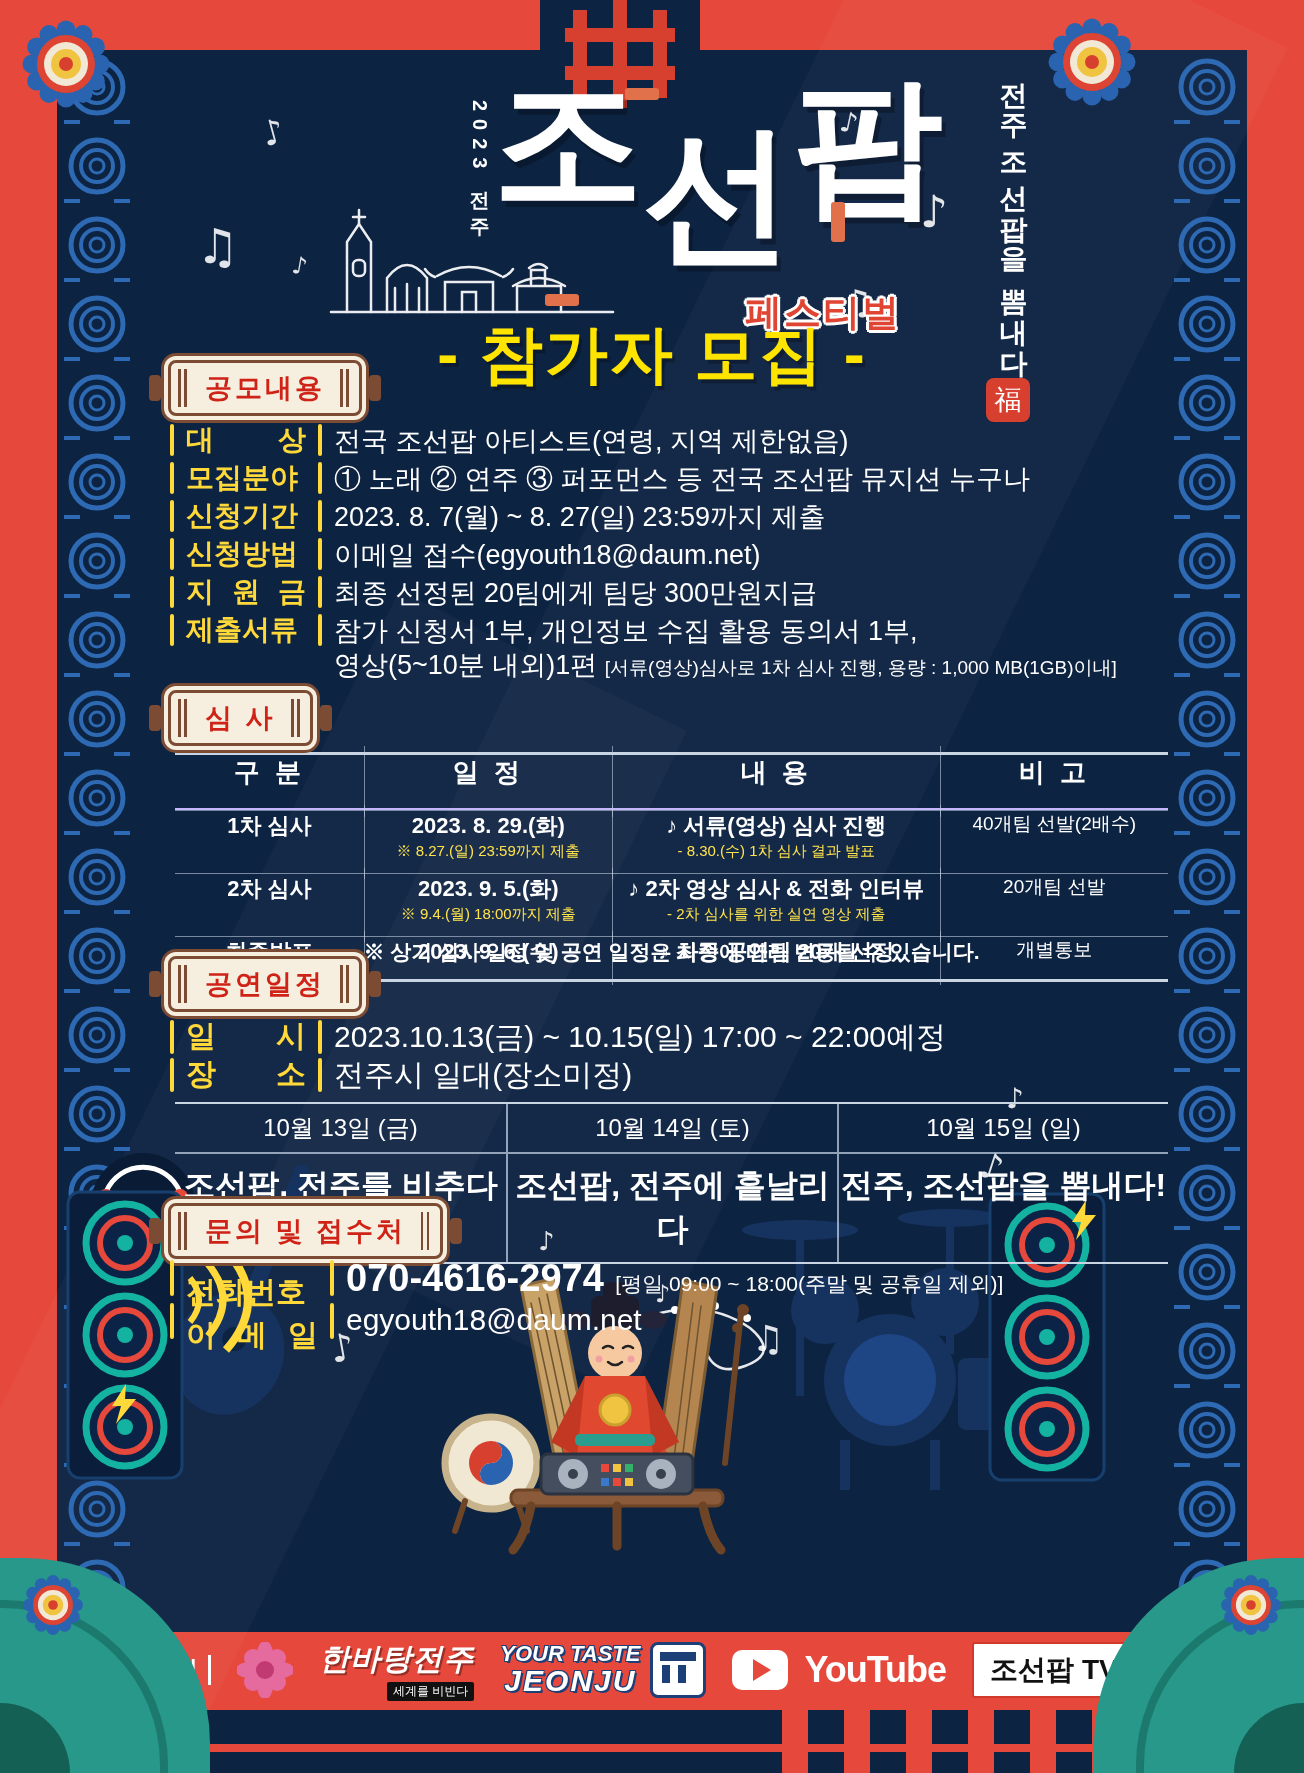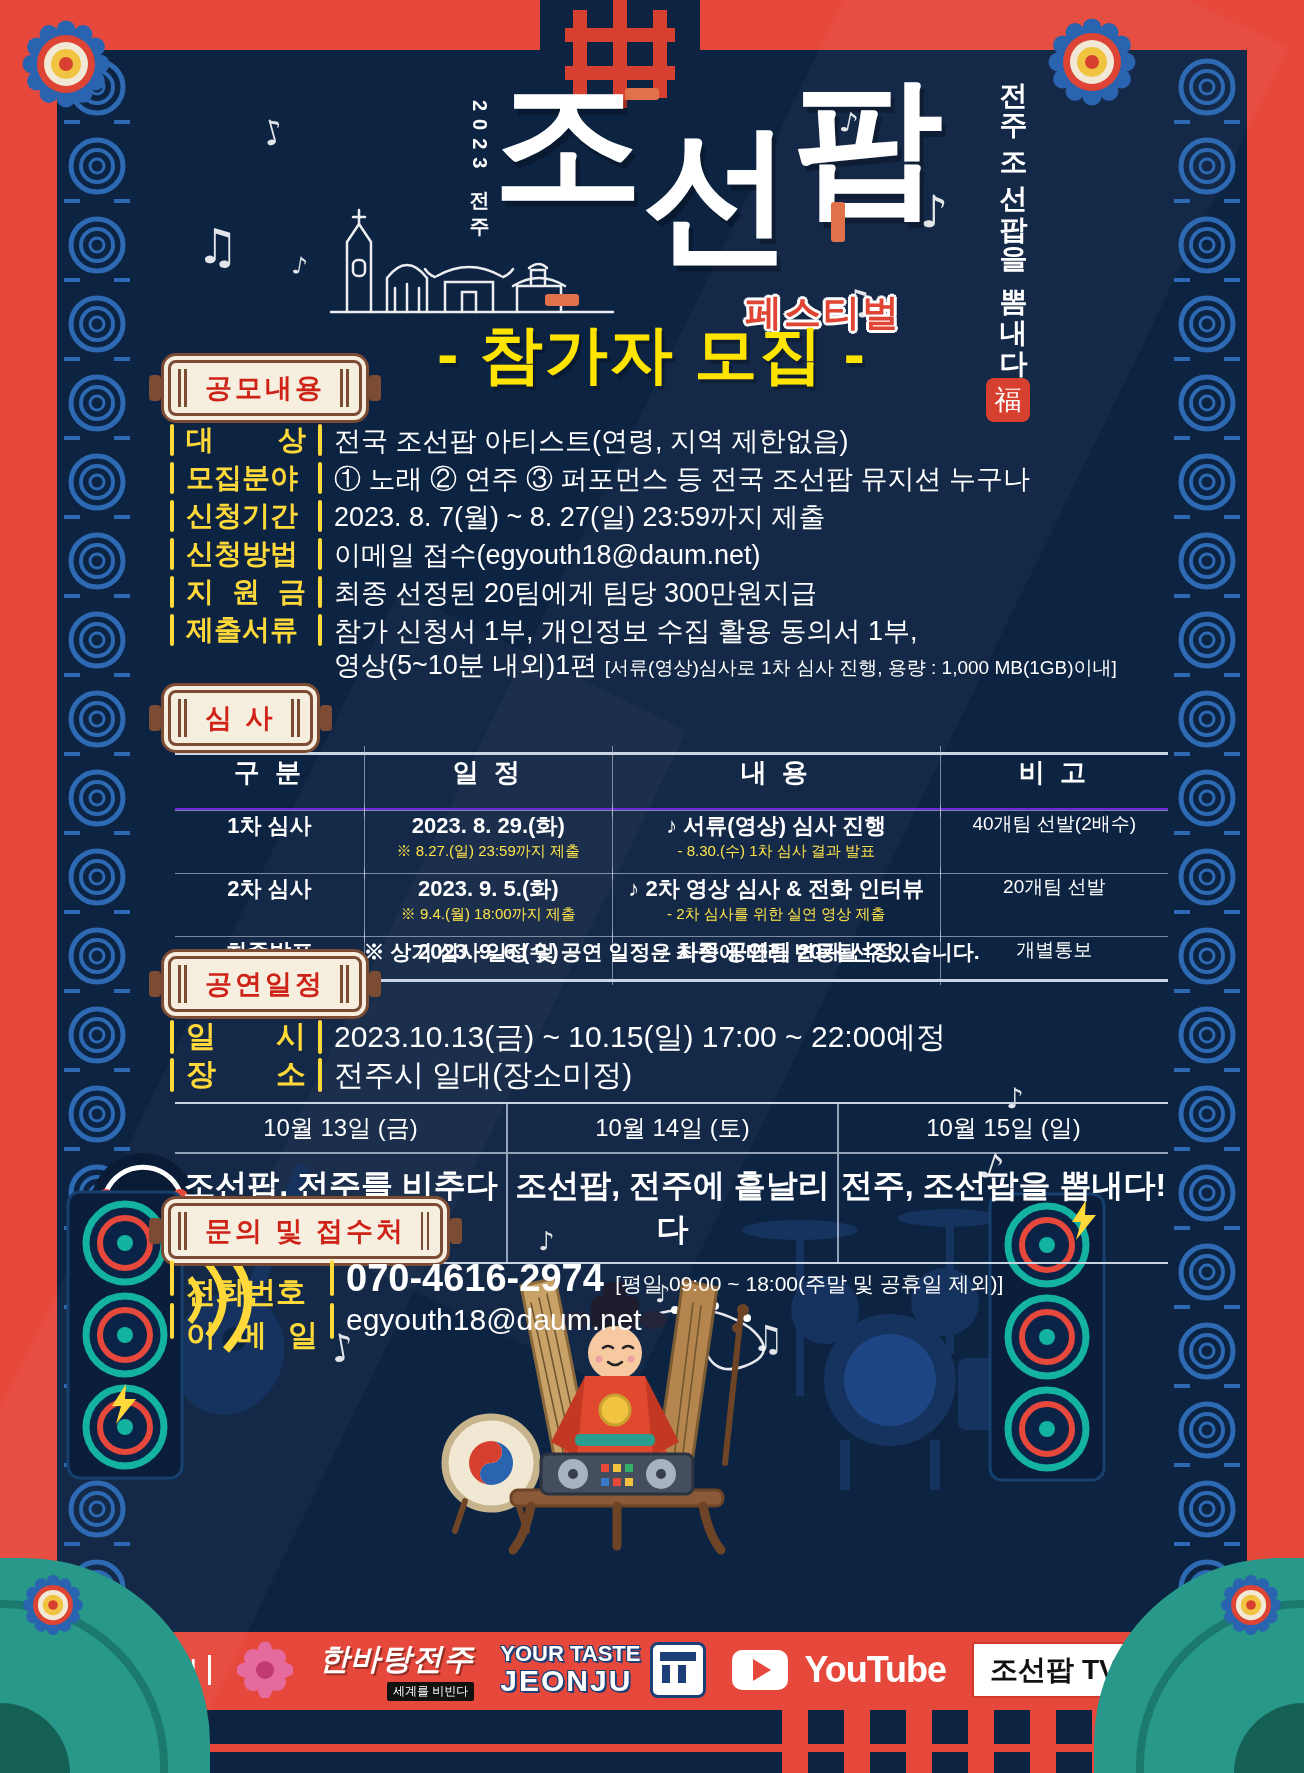--- a/index.html
+++ b/index.html
@@ -55,21 +55,21 @@
   .crow .ibar{height:36px}
   .srow .ilabel{font-size:30px}
   .srow .ival{font-size:30px;line-height:34px}
   .srow .ibar{height:34px}
   
   .jt{position:absolute;left:175px;top:752px;width:993px;border-top:3px solid #c9d5e3;
       border-bottom:3px solid #c9d5e3;color:#fff;z-index:3;}
   .jt-row{display:grid;grid-template-columns:19% 25% 33% 23%;align-items:center;
           border-top:1px solid rgba(190,205,224,.6);}
   .jt-row:first-child{border-top:none;}
-  .jt-head{border-bottom:2px solid #6d28d9;}
+  .jt-head{border-bottom:2px solid #c4b5fd;}
   .jt-head .jt-cell{font-size:26px;font-weight:700;letter-spacing:4px;padding:9px 2px;}
   .jt-cell{text-align:center;padding:6px 2px;border-left:1.5px solid rgba(190,205,224,.6);min-height:100%;}
   .jt-row .jt-cell:first-child{border-left:none;}
   .cmain{font-size:22px;font-weight:700;}
   .csub{font-size:15px;color:#ffe34b;margin-top:1px;min-height:4px;}
   .jt-cell.name{font-size:22px;font-weight:700;}
   .jt-cell.remark{font-size:19px;}
   .jt-note{position:absolute;left:175px;top:938px;width:993px;text-align:center;color:#ffffff;font-size:21px;
            font-weight:700;z-index:3;}
   
@@ -105,21 +105,21 @@
   
   .footer{position:absolute;left:0;top:1630px;width:1304px;height:80px;display:flex;align-items:center;
           justify-content:center;gap:26px;z-index:5;color:#fff;}
   .host{display:flex;align-items:center;gap:10px;font-size:26px;font-weight:800;}
   .vbar{width:3px;height:30px;background:#fff;}
   .host-cal{display:flex;flex-direction:column;align-items:flex-end;}
   .host-name{font-size:30px;font-weight:900;font-style:italic;letter-spacing:1px;
              text-shadow:2px 2px 0 rgba(0,0,0,.35);}
   .host-chip{background:#111;color:#fff;font-size:12px;padding:1px 6px;border-radius:2px;margin-top:2px;}
   .taste{display:flex;align-items:center;gap:10px;}
-  .taste-txt{text-align:left;font-weight:900;line-height:1.02;
+  .taste-txt{text-align:center;font-style:italic;font-weight:900;line-height:1.02;
      text-shadow:2px 2px 0 #1d3f77,-1px -1px 0 #1d3f77,1px -1px 0 #1d3f77,-1px 1px 0 #1d3f77;}
   .taste-l1{font-size:22px;}.taste-l2{font-size:30px;letter-spacing:2px;}
   .taste-emblem{position:relative;width:50px;height:50px;background:#fff;border-radius:8px;
                 border:3px solid #1d3f77;flex:none;}
   .taste-emblem::before{content:"";position:absolute;left:7px;right:7px;top:7px;height:9px;background:#1d3f77;}
   .taste-emblem::after{content:"";position:absolute;left:9px;top:20px;width:8px;height:18px;background:#1d3f77;
                 box-shadow:16px 0 0 #1d3f77;}
   .yt{display:flex;align-items:center;gap:16px;}
   .yt-play{width:56px;height:40px;background:#fff;border-radius:10px;display:flex;align-items:center;
            justify-content:center;}

